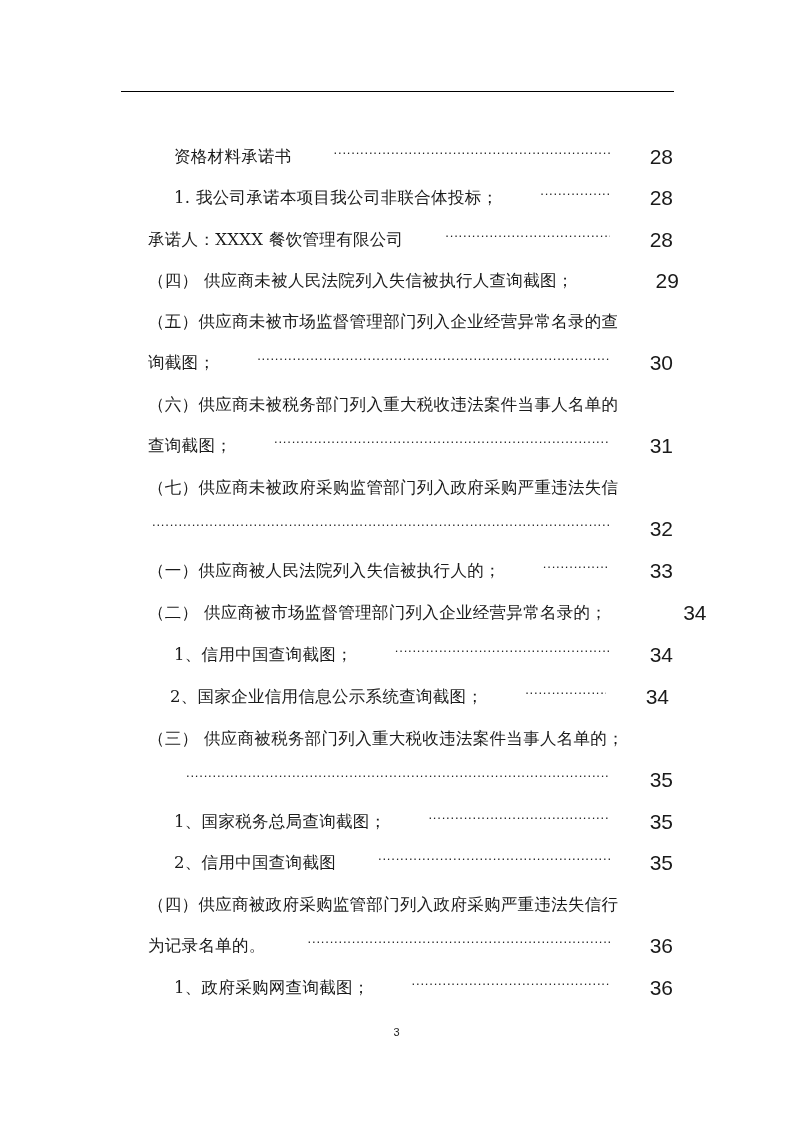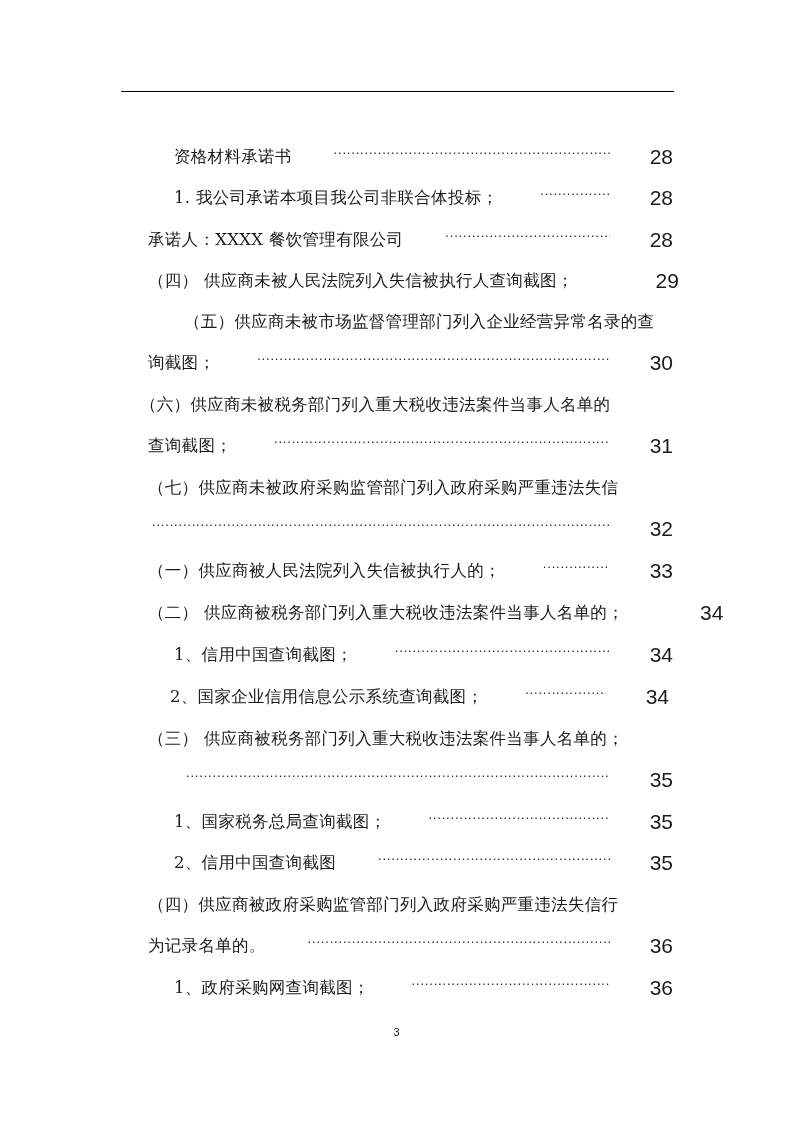--- a/index.html
+++ b/index.html
@@ -40,50 +40,50 @@
   <div class="row" style="left:148px; width:525px; top:226px;">
     <span class="label">承诺人：XXXX 餐饮管理有限公司</span>
     <span class="dots"></span>
     <span class="page">28</span>
   </div>
   <div class="row" style="left:148px; width:525px; top:267px;">
     <span class="label">（四）  供应商未被人民法院列入失信被执行人查询截图；</span>
     <span class="dots"></span>
     <span class="page">29</span>
   </div>
-  <div class="row nodots" style="left:148px; width:525px; top:308px;margin-left:36px;">
+  <div class="row nodots" style="left:148px; width:525px; top:308px;">
     <span class="label">（五）供应商未被市场监督管理部门列入企业经营异常名录的查</span>
   </div>
   <div class="row" style="left:148px; width:525px; top:349px;">
     <span class="label">询截图；</span>
     <span class="dots"></span>
     <span class="page">30</span>
   </div>
-  <div class="row nodots" style="left:140px; width:525px; top:391px;">
+  <div class="row nodots" style="left:148px; width:525px; top:391px;">
     <span class="label">（六）供应商未被税务部门列入重大税收违法案件当事人名单的</span>
   </div>
   <div class="row" style="left:148px; width:525px; top:432px;">
     <span class="label">查询截图；</span>
     <span class="dots"></span>
     <span class="page">31</span>
   </div>
   <div class="row nodots" style="left:148px; width:525px; top:474px;">
     <span class="label">（七）供应商未被政府采购监管部门列入政府采购严重违法失信</span>
   </div>
   <div class="row" style="left:148px; width:525px; top:515px;">
     <span class="dots"></span>
     <span class="page">32</span>
   </div>
   <div class="row" style="left:148px; width:525px; top:557px;">
     <span class="label">（一）供应商被人民法院列入失信被执行人的；</span>
     <span class="dots"></span>
     <span class="page">33</span>
   </div>
   <div class="row" style="left:148px; width:530px; top:599px;">
-    <span class="label">（二）  供应商被税务部门列入重大税收违法案件当事人名单的；</span>
+    <span class="label">（二）  供应商被市场监督管理部门列入企业经营异常名录的；</span>
     <span class="dots" style="margin:0;flex:0 0 0;"></span>
     <span class="page">34</span>
   </div>
   <div class="row" style="left:174px; width:499px; top:641px;">
     <span class="label">1、信用中国查询截图；</span>
     <span class="dots"></span>
     <span class="page">34</span>
   </div>
   <div class="row" style="left:170px; width:499px; top:683px;align-items:center;">
     <span class="label">2、国家企业信用信息公示系统查询截图；</span>

